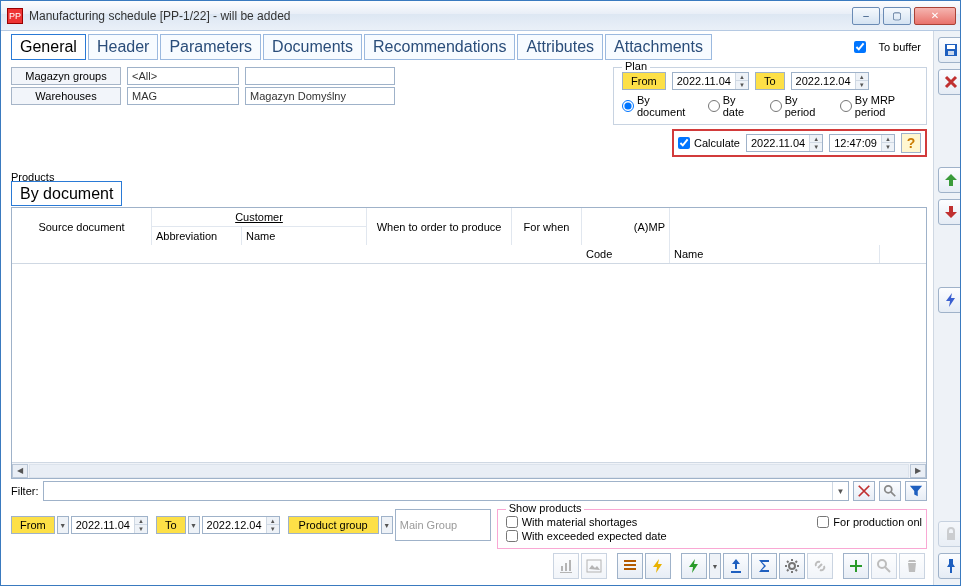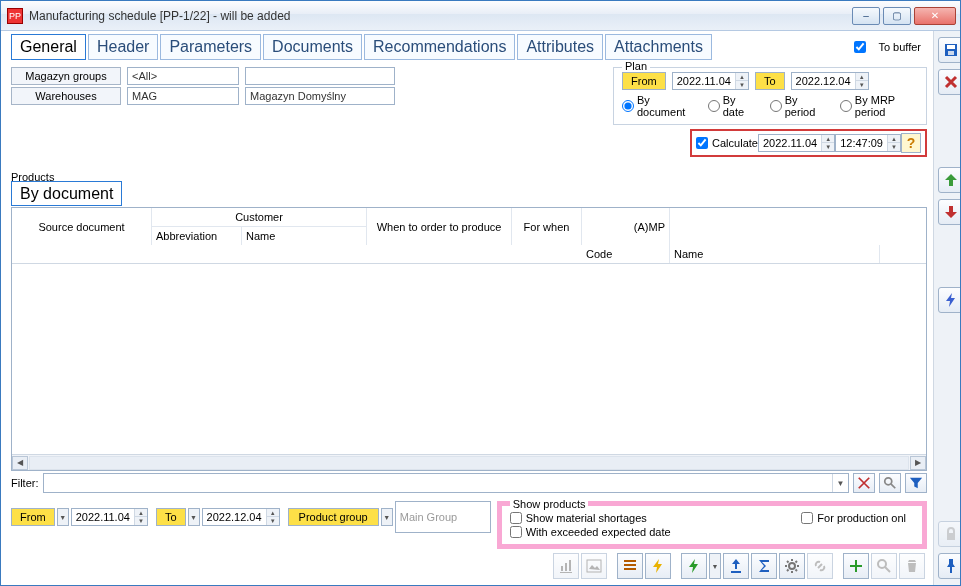--- a/index.html
+++ b/index.html
@@ -76,57 +76,57 @@
   .mini-btn { height:18px; padding:0 8px; border:1px solid #9fb2c9; background:#fde047; display:flex;align-items:center;font-size:11px;}
   .spin-input { height:18px; border:1px solid #9fb2c9; background:#fff; display:flex;align-items:center; }
   .spin-input span.val{ padding:0 4px; font-size:11px;}
   .spinners { display:flex;flex-direction:column; border-left:1px solid #cfd8e3;}
   .spinners div{width:12px;height:8px;display:flex;align-items:center;justify-content:center;font-size:6px;color:#555;cursor:pointer;background:#eef2f7;}
   .spinners div:first-child{border-bottom:1px solid #cfd8e3;}
   .radio-row { display:flex; gap:16px; align-items:center; font-size:11px;}
   .radio-row label{display:flex;align-items:center;gap:3px;}
   input[type=radio],input[type=checkbox]{margin:0; width:12px;height:12px;}
   .calc-bar {
-    border:2px solid #d23b3b; padding:2px 4px; display:flex; align-items:center; 
+    border:2px solid #d23b3b; padding:2px 4px; display:flex; align-items:center; gap:6px;
     margin-top:4px; width:fit-content; margin-left:auto;
   }
   .calc-bar .help{width:20px;height:20px;border:1px solid #9fb2c9;background:#fff7d0;display:flex;align-items:center;justify-content:center;font-weight:bold;color:#c97a00;font-size:14px;cursor:pointer;}
   .products-label { margin-top:14px; font-size:11px;}
   .subtab-row { margin-top:2px;}
   .grid-wrap {
     margin-top:4px; border:1px solid #9fb2c9; flex:1; min-height:240px;
     display:flex; flex-direction:column; background:#fff;
   }
   .grid-head {
     display:grid;
     grid-template-columns: 140px 90px 125px 145px 70px 88px 210px 46px;
     border-bottom:1px solid #cfd8e3;
     font-size:11px;
   }
   .gh { border-right:1px solid #e1e7ef; text-align:center; }
   .gh-top { padding:3px 2px; border-bottom:1px solid #e1e7ef; }
   .gh-sub { padding:3px 2px; }
-  .gh.span2top { grid-column: span 2; }
+  .gh.span2top { grid-column: span 2; text-decoration: underline; }
   .grid-body { flex:1; overflow:auto; background:#fff; }
   .hscroll {
     height:16px; background:#f0f3f8; border-top:1px solid #cfd8e3;
     display:flex;align-items:center;
   }
   .hscroll .arrow{width:16px;height:14px;border:1px solid #b9c6d6;background:#e9eef5;display:flex;align-items:center;justify-content:center;font-size:8px;color:#555;cursor:pointer;}
   .hscroll .track{flex:1;height:14px;background:#e9eef5;margin:0 1px;position:relative;border:1px solid #dce3ec;}
   .filter-row { display:flex; align-items:center; gap:4px; margin-top:2px;}
   .filter-row .combo {
     flex:1; height:20px; border:1px solid #9fb2c9; display:flex; align-items:center; background:#fff;
   }
   .filter-row .combo .dd{width:16px;border-left:1px solid #cfd8e3;display:flex;align-items:center;justify-content:center;font-size:8px;color:#555;height:100%;cursor:pointer;}
   .sq-btn{width:22px;height:20px;border:1px solid #9fb2c9;background:linear-gradient(#fcfdff,#e7edf5);display:flex;align-items:center;justify-content:center;cursor:pointer;font-size:11px;}
   .sq-btn.blue svg{fill:#1e5fbf;}
   .bottom-row { display:flex; gap:6px; margin-top:8px; align-items:flex-start;}
   .pg-input { height:32px; border:1px solid #9fb2c9; background:#fff; color:#9a9a9a; padding:0 4px; display:flex;align-items:center; width:96px;}
-  .showprod-box { border:5px solid #f9a8d4; padding:4px 16px 6px 8px; position:relative; flex:1;}
+  .showprod-box { border:1px solid #f9a8d4; padding:4px 4px 6px 8px; position:relative; flex:1;}
   .showprod-box .legend{position:absolute; top:-8px; left:8px; background:#fff; padding:0 3px;}
   .chkrow{display:flex;align-items:center;gap:4px;margin-top:2px;}
   .toolbar-bottom { display:flex; gap:2px; justify-content:flex-end; margin-top:4px; padding-right:2px;}
   .tb-btn{width:26px;height:26px;border:1px solid #9fb2c9;background:linear-gradient(#fcfdff,#e7edf5);display:flex;align-items:center;justify-content:center;cursor:pointer;}
   .tb-btn.disabled{opacity:.55;cursor:default;}
   .dd-tiny{width:12px;height:18px;border:1px solid #9fb2c9;background:#eef2f7;display:flex;align-items:center;justify-content:center;font-size:7px;color:#555;cursor:pointer;}
   svg{display:block;}
 </style>
 </head>
 <body>
@@ -309,21 +309,21 @@
           <div class="dd-tiny">▼</div>
           <div class="pg-input">Main Group</div>
         </div>
 
         <div class="showprod-box">
           <span class="legend">Show products</span>
           <div style="display:flex;gap:40px;">
             <div>
               <label class="chkrow">
                   <input type="checkbox" style="">
-                  <span>Show material shortages</span>
+                  <span>With material shortages</span>
                 </label>
               <label class="chkrow">
                   <input type="checkbox" style="">
                   <span>With exceeded expected date</span>
                 </label>
             </div>
             <div style="margin-left:auto;">
               <label class="chkrow">
                   <input type="checkbox" style="">
                   <span>For production onl</span>

